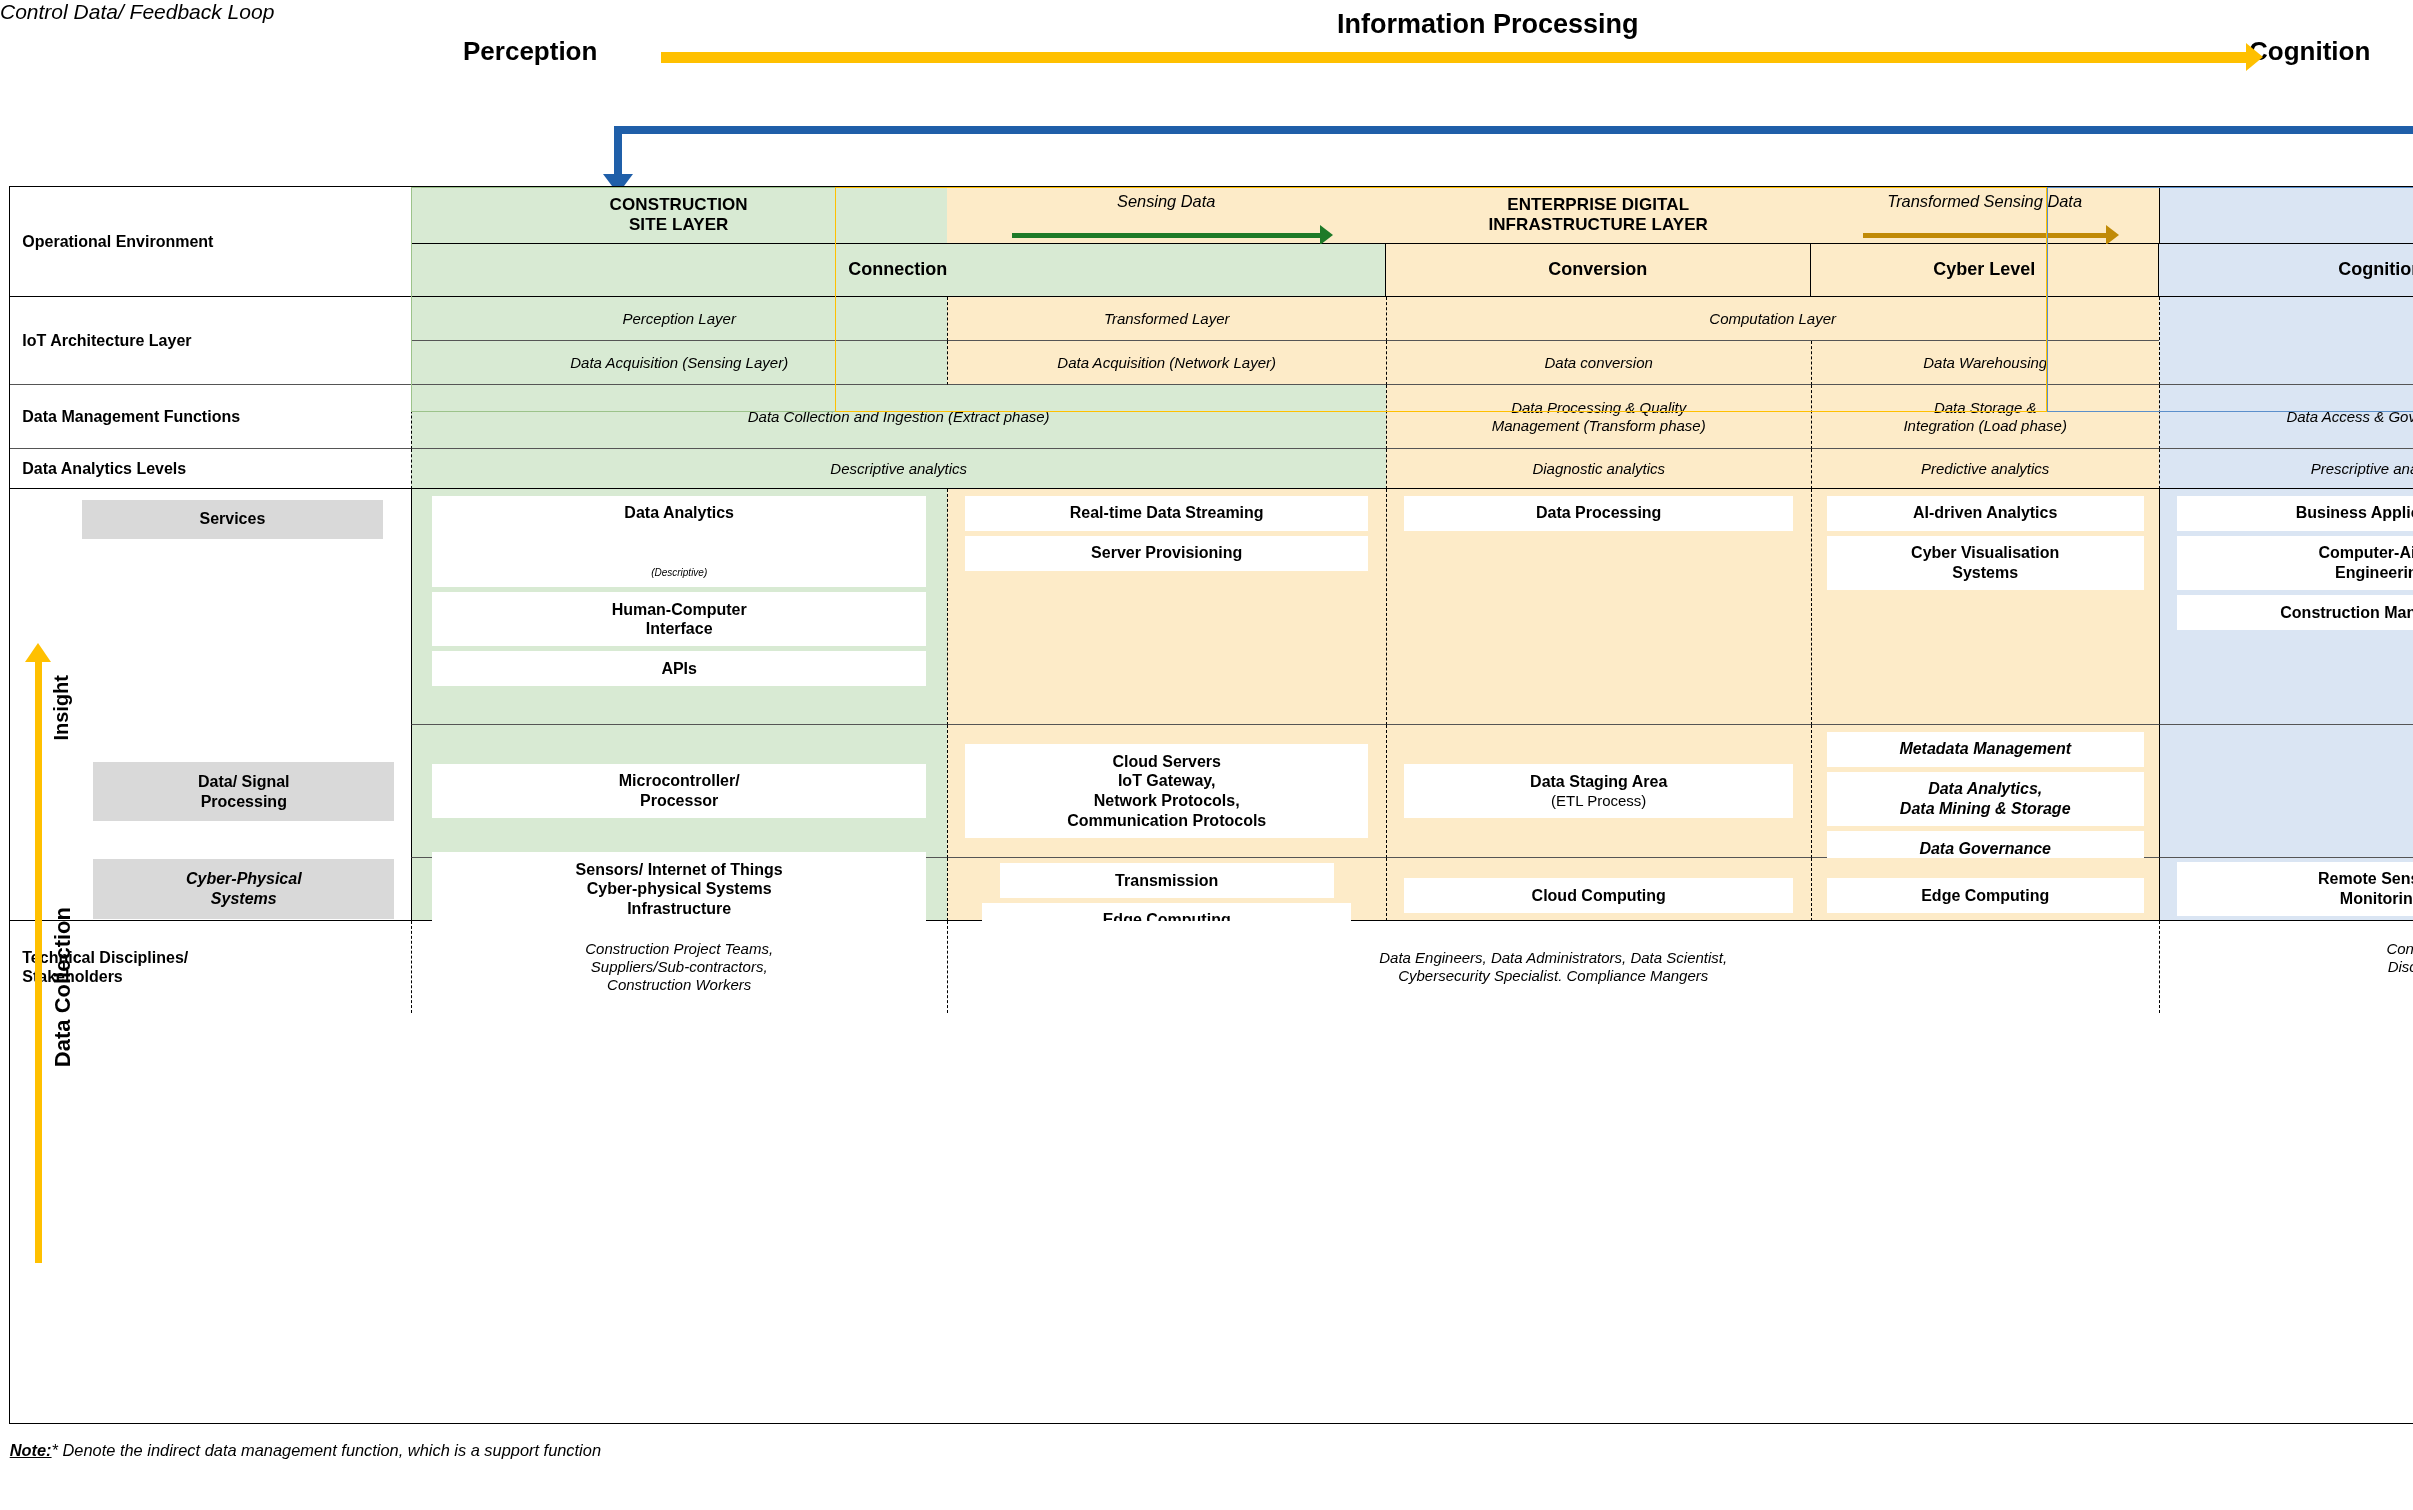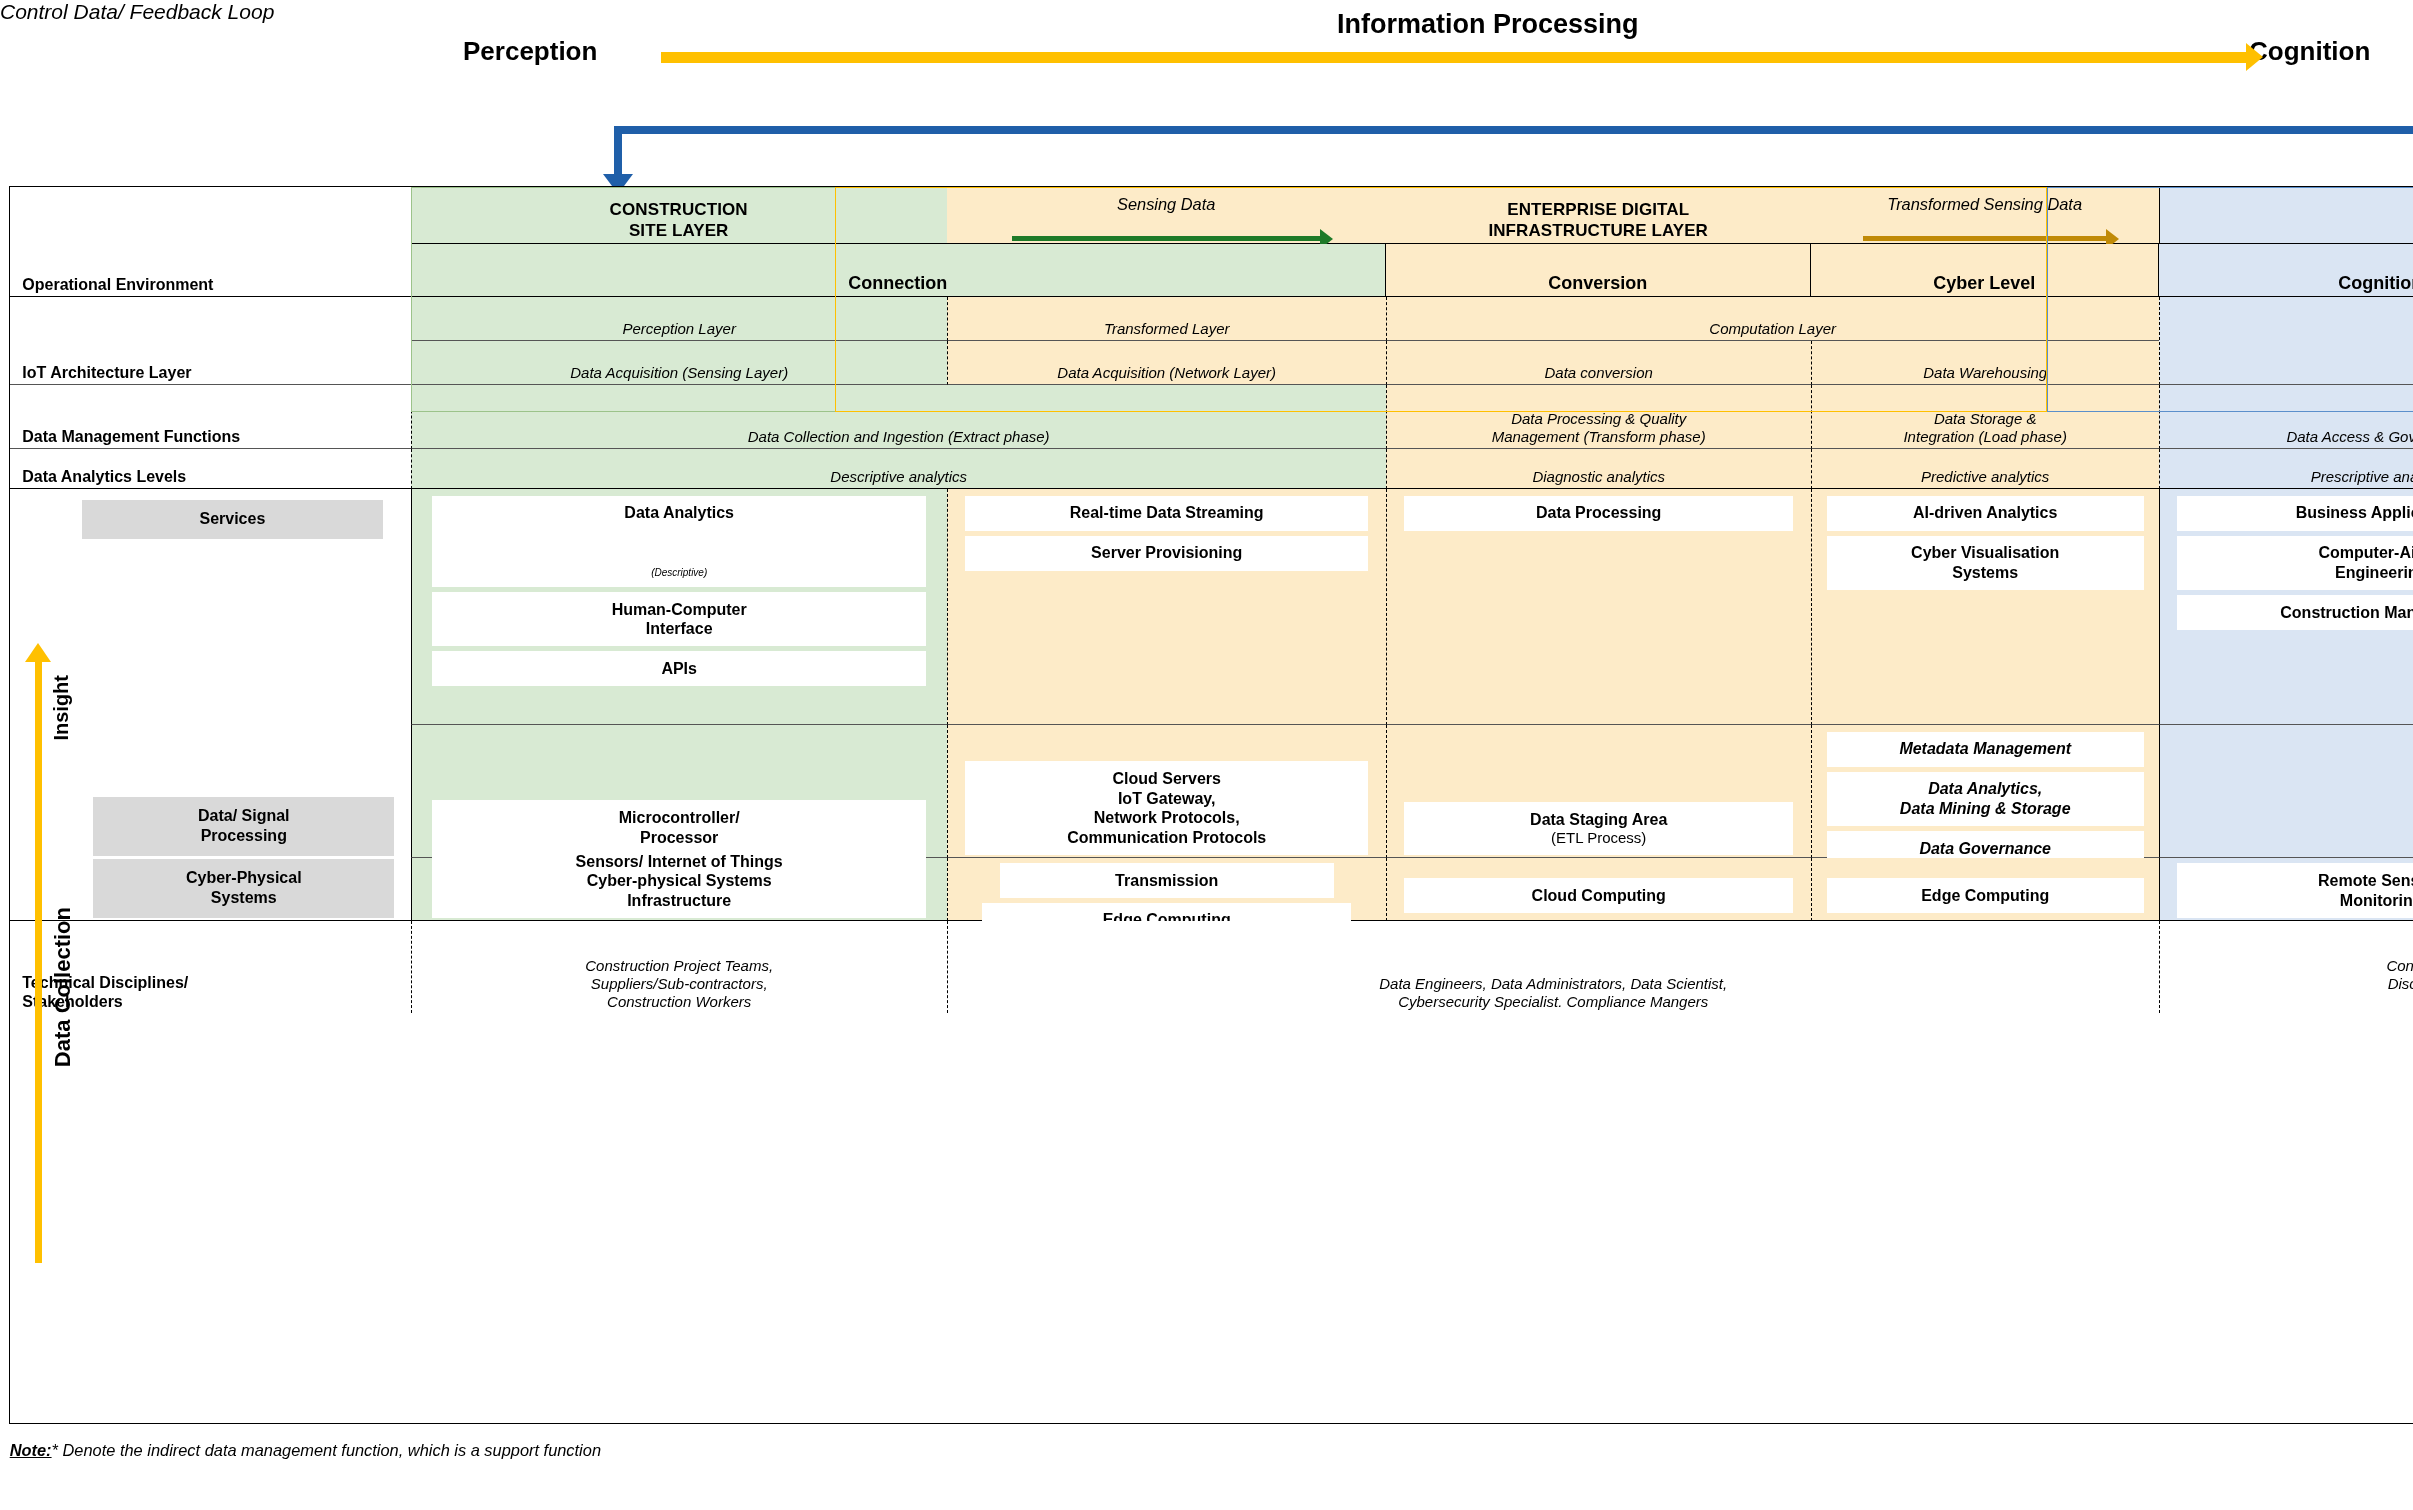--- a/index.html
+++ b/index.html
@@ -22,21 +22,21 @@
   #fb-left{position:absolute;left:614px;top:126px;width:8.2px;height:53px;background:#1F5FA9;}
   #fb-arrowhead{position:absolute;left:603px;top:174px;width:0;height:0;border-left:15px solid transparent;border-right:15px solid transparent;border-top:20px solid #1F5FA9;}
 
   
   #grid{position:absolute;left:8.7px;top:186px;width:2793px;height:1238px;
         display:grid;
         grid-template-columns:401px 111px 425px 439px 425px 348px 444px 290px;
         grid-template-rows:57px 53px 44px 44px 64px 40px 92px 73px 71px 76px 57px 63px 92px;
         border:1.4px solid #000;box-sizing:border-box;}
 
-  .cell{box-sizing:border-box;display:flex;align-items:flex-end;justify-content:center;text-align:center;
+  .cell{box-sizing:border-box;display:flex;align-items:center;justify-content:center;text-align:center;
         padding:1.9px 4.8px;font-size:15px;line-height:1.2;position:relative;}
   .rowlabel{justify-content:flex-start;text-align:left;font-weight:bold;font-size:16px;padding-left:12.6px;background:#fff;}
   .green{background:#D8EAD3;}
   .yellow{background:#FDEBC8;}
   .blue{background:#DAE5F3;}
   .white{background:#fff;}
   .ital{font-style:italic;}
   .big{font-size:18px;font-weight:bold;}
   .caps{font-weight:bold;font-size:17px;letter-spacing:0.1px;}
   .bb{border-bottom:1.4px solid #000;}
@@ -266,21 +266,21 @@
         <span>Data Analytics,</span><br>
         <span>Data Mining &amp; Storage</span>
       </div>
       <div class="ibox">
         <span>Data Governance</span>
       </div>
     </div>
   </div>
   <div class="cell blue bl bb-thin" style="grid-column:7;grid-row:10/span 2;"></div>
 
-  <div class="cell white bb" style="grid-column:1;grid-row:12;padding-left:72px;">
+  <div class="cell white bb" style="grid-column:1;grid-row:12;padding-left:72px;font-style:italic;">
     <div class="greybox">
       <span>Cyber-Physical</span><br>
       <span>Systems</span>
     </div>
   </div>
   <div class="cell green bl bb" style="grid-column:2/span 2;grid-row:12;">
     <div class="ibox">
       <span>Sensors/ Internet of Things</span><br>
       <span>Cyber-physical Systems</span><br>
       <span>Infrastructure</span>

